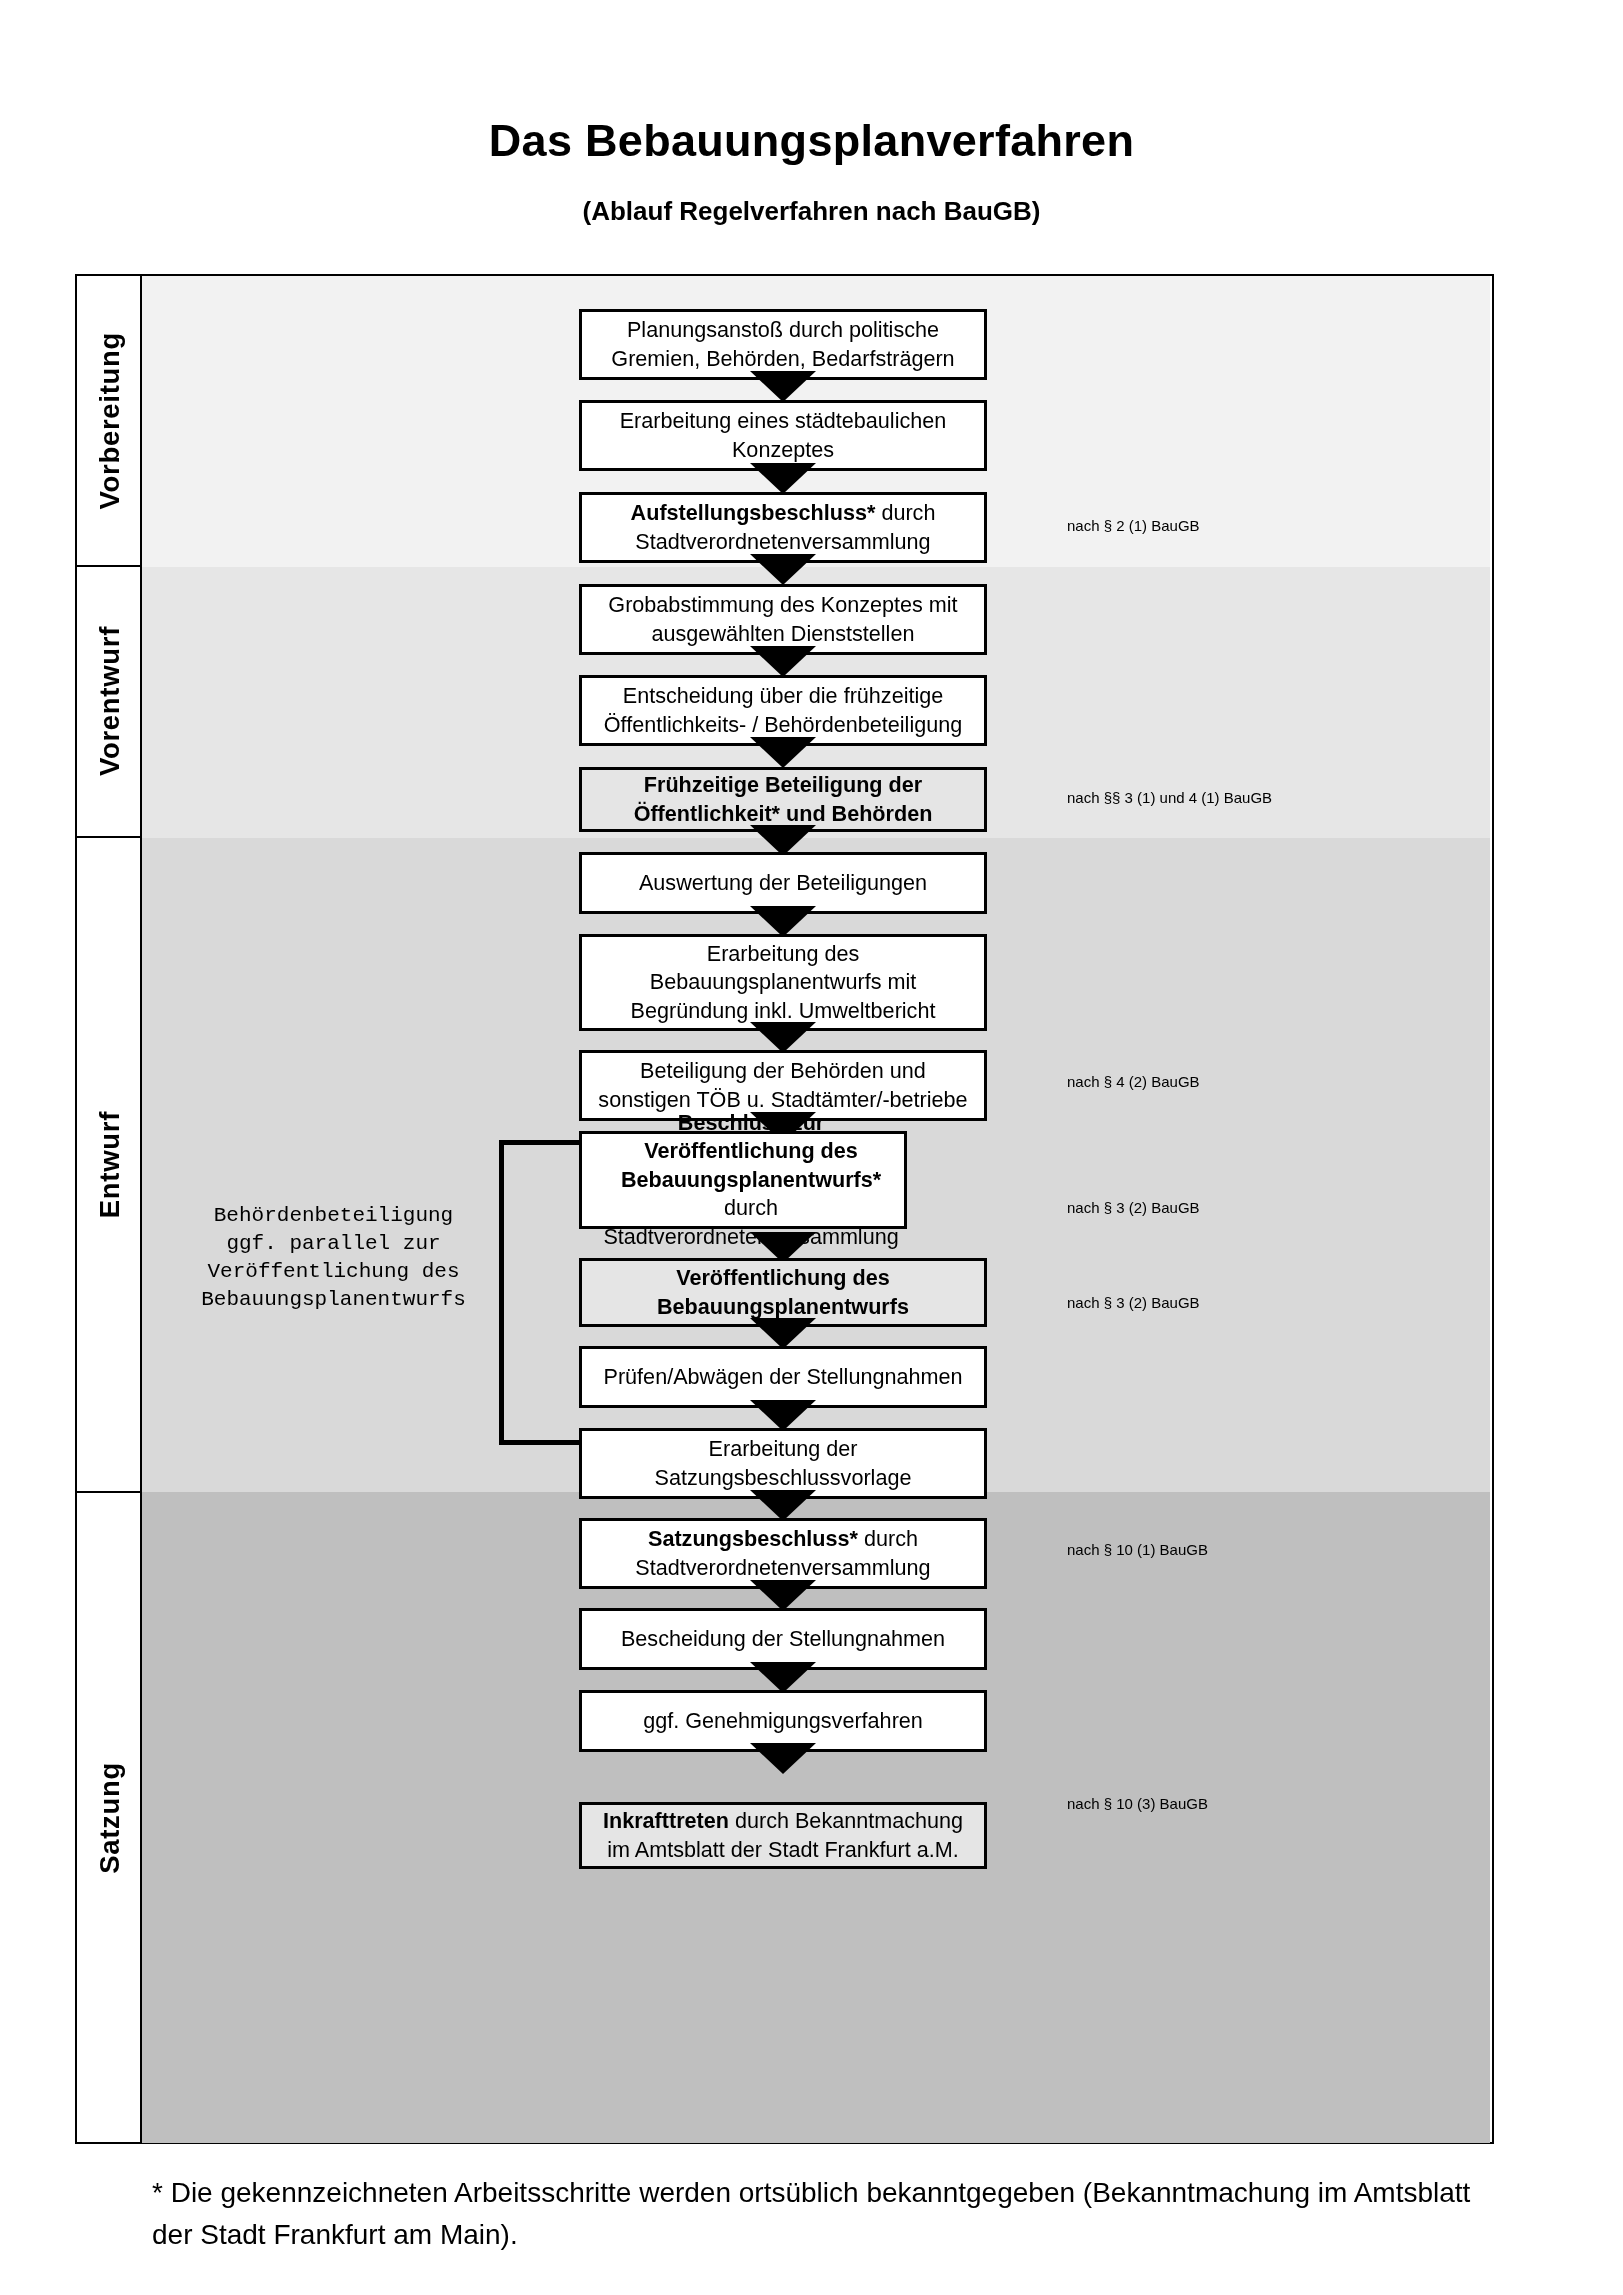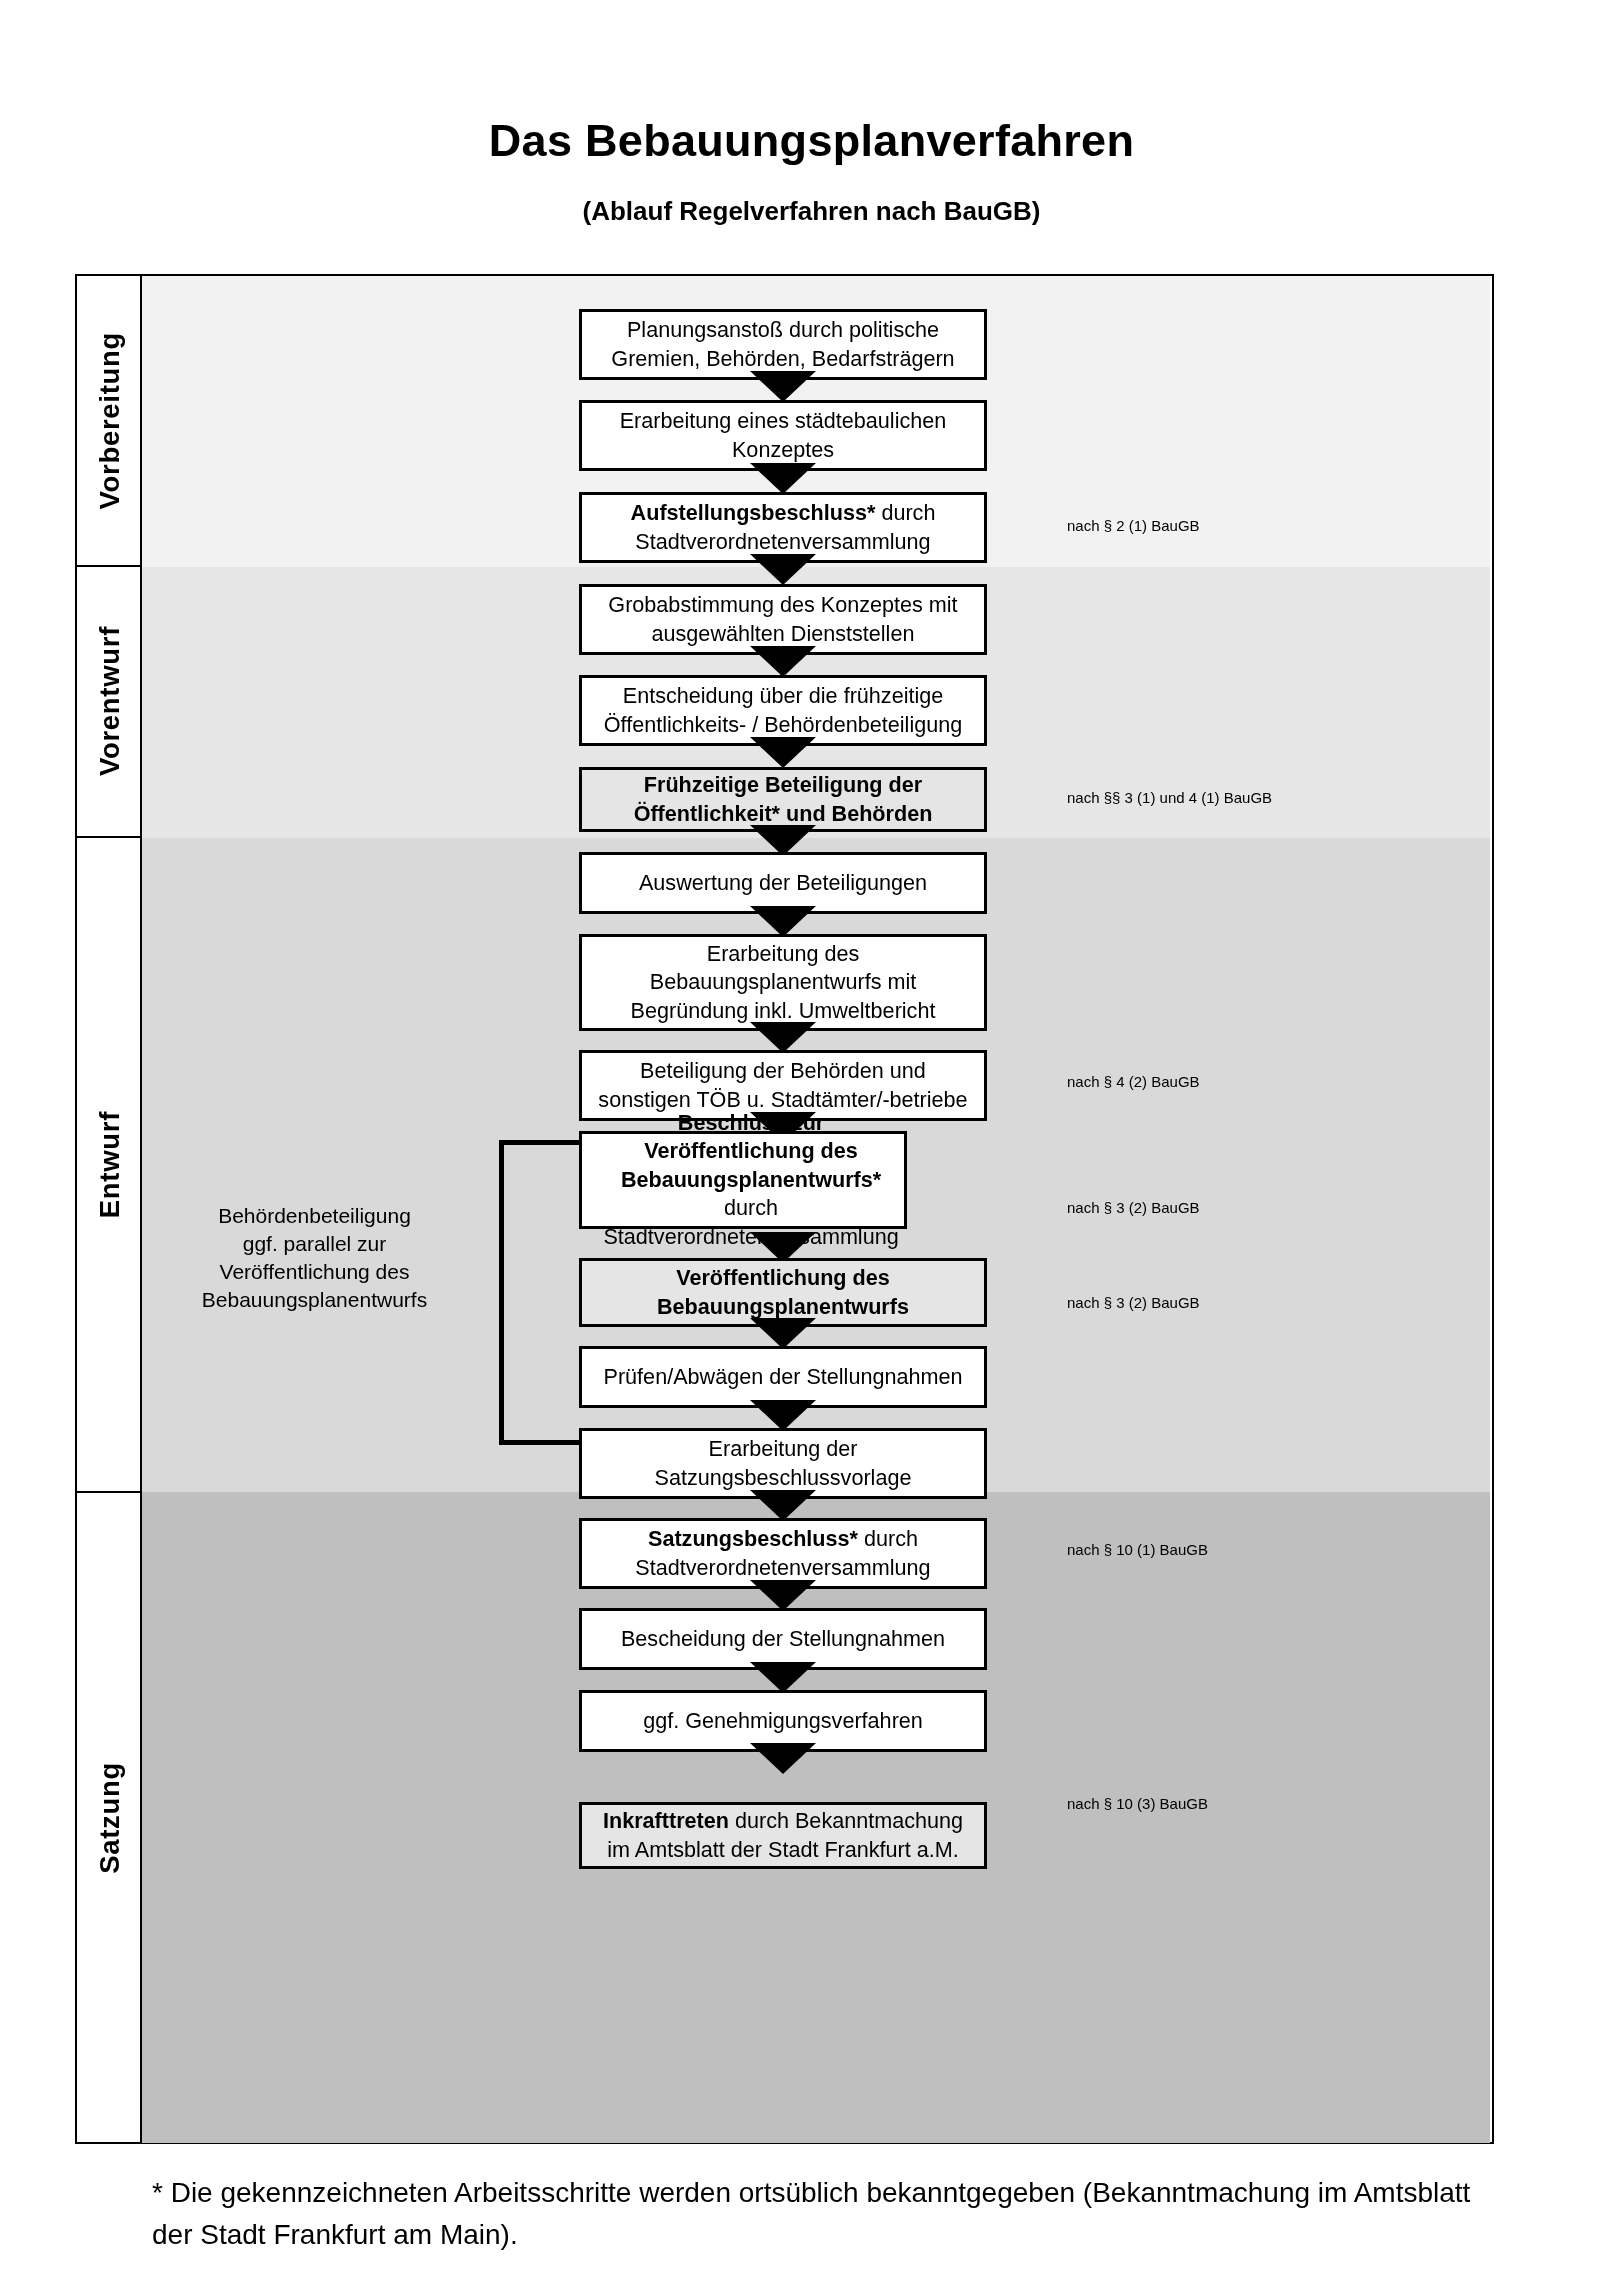--- a/index.html
+++ b/index.html
@@ -146,21 +146,21 @@
     </div>
   </div>
 
   <div class="bracket" style="left:422px;top:864px;width:170px;height:308px;">
     <div class="seg" style="left:0;top:0;width:144px;height:4.6px;"></div>
     <div class="seg" style="left:0;top:0;width:4.6px;height:304px;"></div>
     <div class="seg" style="left:0;top:300px;width:128px;height:4.6px;"></div>
     <div class="head" style="left:124px;top:288px;"></div>
   </div>
 
-  <div class="side-note" style="left:74px;top:926px;width:327px;">Behördenbeteiligung
+  <div class="side-note" style="left:93px;top:926px;width:327px;font-family:Liberation Mono, monospace;">Behördenbeteiligung
 ggf. parallel zur
 Veröffentlichung des
 Bebauungsplanentwurfs</div>
 
   <div class="fbox" style="left:502px;top:33px;width:408px;height:71px;">
     <div>
       <span>Planungsanstoß durch politische</span><br>
       <span>Gremien, Behörden, Bedarfsträgern</span>
     </div>
   </div>

